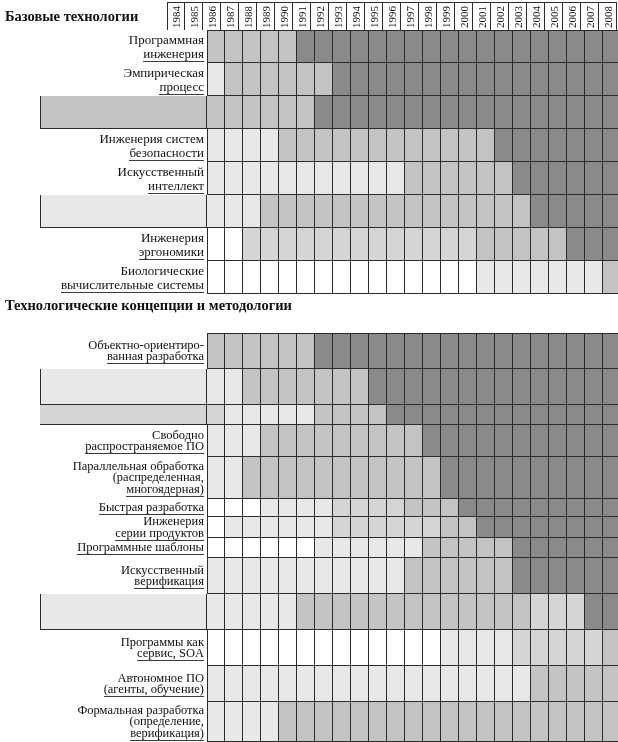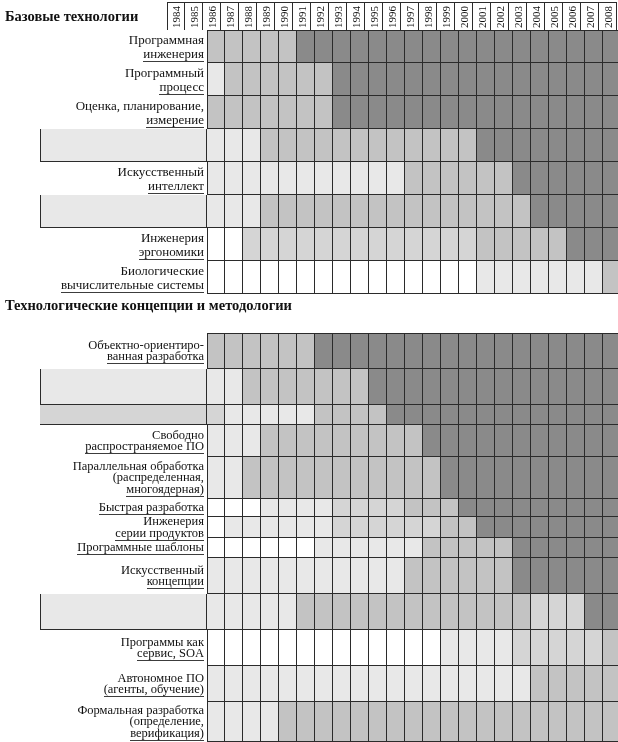--- a/index.html
+++ b/index.html
@@ -129,21 +129,21 @@
       <div class="cell" style="border-top: 1px solid rgb(43, 43, 43); background: rgb(138, 138, 138);"></div>
       <div class="cell" style="border-top: 1px solid rgb(43, 43, 43); background: rgb(138, 138, 138);"></div>
       <div class="cell" style="border-top: 1px solid rgb(43, 43, 43); background: rgb(138, 138, 138);"></div>
       <div class="cell" style="border-top: 1px solid rgb(43, 43, 43); background: rgb(138, 138, 138);"></div>
       <div class="cell" style="border-top: 1px solid rgb(43, 43, 43); background: rgb(138, 138, 138);"></div>
       <div class="cell" style="border-top: 1px solid rgb(43, 43, 43); background: rgb(138, 138, 138);"></div>
       <div class="cell" style="border-top: 1px solid rgb(43, 43, 43); background: rgb(138, 138, 138);"></div>
       <div class="cell" style="border-top: 1px solid rgb(43, 43, 43); background: rgb(138, 138, 138);"></div>
       <div class="cell" style="border-top: 1px solid rgb(43, 43, 43); background: rgb(138, 138, 138);"></div>
       <div class="lab">
-        <div class="ln"><span>Программный</span></div>
+        <div class="ln"><span>Эмпирическая</span></div>
         <div class="ln"><span class="ul">процесс</span></div>
       </div>
       <div class="cell c0" style="background: rgb(232, 232, 232);"></div>
       <div class="cell" style="background: rgb(195, 195, 195);"></div>
       <div class="cell" style="background: rgb(195, 195, 195);"></div>
       <div class="cell" style="background: rgb(195, 195, 195);"></div>
       <div class="cell" style="background: rgb(195, 195, 195);"></div>
       <div class="cell" style="background: rgb(195, 195, 195);"></div>
       <div class="cell" style="background: rgb(195, 195, 195);"></div>
       <div class="cell" style="background: rgb(138, 138, 138);"></div>
@@ -157,24 +157,20 @@
       <div class="cell" style="background: rgb(138, 138, 138);"></div>
       <div class="cell" style="background: rgb(138, 138, 138);"></div>
       <div class="cell" style="background: rgb(138, 138, 138);"></div>
       <div class="cell" style="background: rgb(138, 138, 138);"></div>
       <div class="cell" style="background: rgb(138, 138, 138);"></div>
       <div class="cell" style="background: rgb(138, 138, 138);"></div>
       <div class="cell" style="background: rgb(138, 138, 138);"></div>
       <div class="cell" style="background: rgb(138, 138, 138);"></div>
       <div class="cell" style="background: rgb(138, 138, 138);"></div>
       <div class="cell" style="background: rgb(138, 138, 138);"></div>
-      <div class="lab">
-        <div class="ln"><span>Оценка, планирование,</span></div>
-        <div class="ln"><span class="ul">измерение</span></div>
-      </div>
       <div class="cell c0" style="background: rgb(195, 195, 195);"></div>
       <div class="cell" style="background: rgb(195, 195, 195);"></div>
       <div class="cell" style="background: rgb(195, 195, 195);"></div>
       <div class="cell" style="background: rgb(195, 195, 195);"></div>
       <div class="cell" style="background: rgb(195, 195, 195);"></div>
       <div class="cell" style="background: rgb(195, 195, 195);"></div>
       <div class="cell" style="background: rgb(195, 195, 195);"></div>
       <div class="cell" style="background: rgb(138, 138, 138);"></div>
       <div class="cell" style="background: rgb(138, 138, 138);"></div>
       <div class="cell" style="background: rgb(138, 138, 138);"></div>
@@ -186,20 +182,24 @@
       <div class="cell" style="background: rgb(138, 138, 138);"></div>
       <div class="cell" style="background: rgb(138, 138, 138);"></div>
       <div class="cell" style="background: rgb(138, 138, 138);"></div>
       <div class="cell" style="background: rgb(138, 138, 138);"></div>
       <div class="cell" style="background: rgb(138, 138, 138);"></div>
       <div class="cell" style="background: rgb(138, 138, 138);"></div>
       <div class="cell" style="background: rgb(138, 138, 138);"></div>
       <div class="cell" style="background: rgb(138, 138, 138);"></div>
       <div class="cell" style="background: rgb(138, 138, 138);"></div>
       <div class="cell" style="background: rgb(138, 138, 138);"></div>
+      <div class="lab">
+        <div class="ln"><span>Инженерия систем</span></div>
+        <div class="ln"><span class="ul">безопасности</span></div>
+      </div>
       <div class="cell c0" style="background: rgb(232, 232, 232);"></div>
       <div class="cell" style="background: rgb(232, 232, 232);"></div>
       <div class="cell" style="background: rgb(232, 232, 232);"></div>
       <div class="cell" style="background: rgb(232, 232, 232);"></div>
       <div class="cell" style="background: rgb(195, 195, 195);"></div>
       <div class="cell" style="background: rgb(195, 195, 195);"></div>
       <div class="cell" style="background: rgb(195, 195, 195);"></div>
       <div class="cell" style="background: rgb(195, 195, 195);"></div>
       <div class="cell" style="background: rgb(195, 195, 195);"></div>
       <div class="cell" style="background: rgb(195, 195, 195);"></div>
@@ -553,21 +553,21 @@
       <div class="cell" style="background: rgb(138, 138, 138);"></div>
       <div class="cell" style="background: rgb(138, 138, 138);"></div>
       <div class="cell" style="background: rgb(138, 138, 138);"></div>
       <div class="cell" style="background: rgb(138, 138, 138);"></div>
       <div class="cell" style="background: rgb(138, 138, 138);"></div>
       <div class="cell" style="background: rgb(138, 138, 138);"></div>
       <div class="cell" style="background: rgb(138, 138, 138);"></div>
       <div class="cell" style="background: rgb(138, 138, 138);"></div>
       <div class="lab">
         <div class="ln"><span>Искусственный</span></div>
-        <div class="ln"><span class="ul">концепции</span></div>
+        <div class="ln"><span class="ul">верификация</span></div>
       </div>
       <div class="cell c0" style="background: rgb(232, 232, 232);"></div>
       <div class="cell" style="background: rgb(232, 232, 232);"></div>
       <div class="cell" style="background: rgb(232, 232, 232);"></div>
       <div class="cell" style="background: rgb(232, 232, 232);"></div>
       <div class="cell" style="background: rgb(232, 232, 232);"></div>
       <div class="cell" style="background: rgb(232, 232, 232);"></div>
       <div class="cell" style="background: rgb(232, 232, 232);"></div>
       <div class="cell" style="background: rgb(232, 232, 232);"></div>
       <div class="cell" style="background: rgb(232, 232, 232);"></div>

